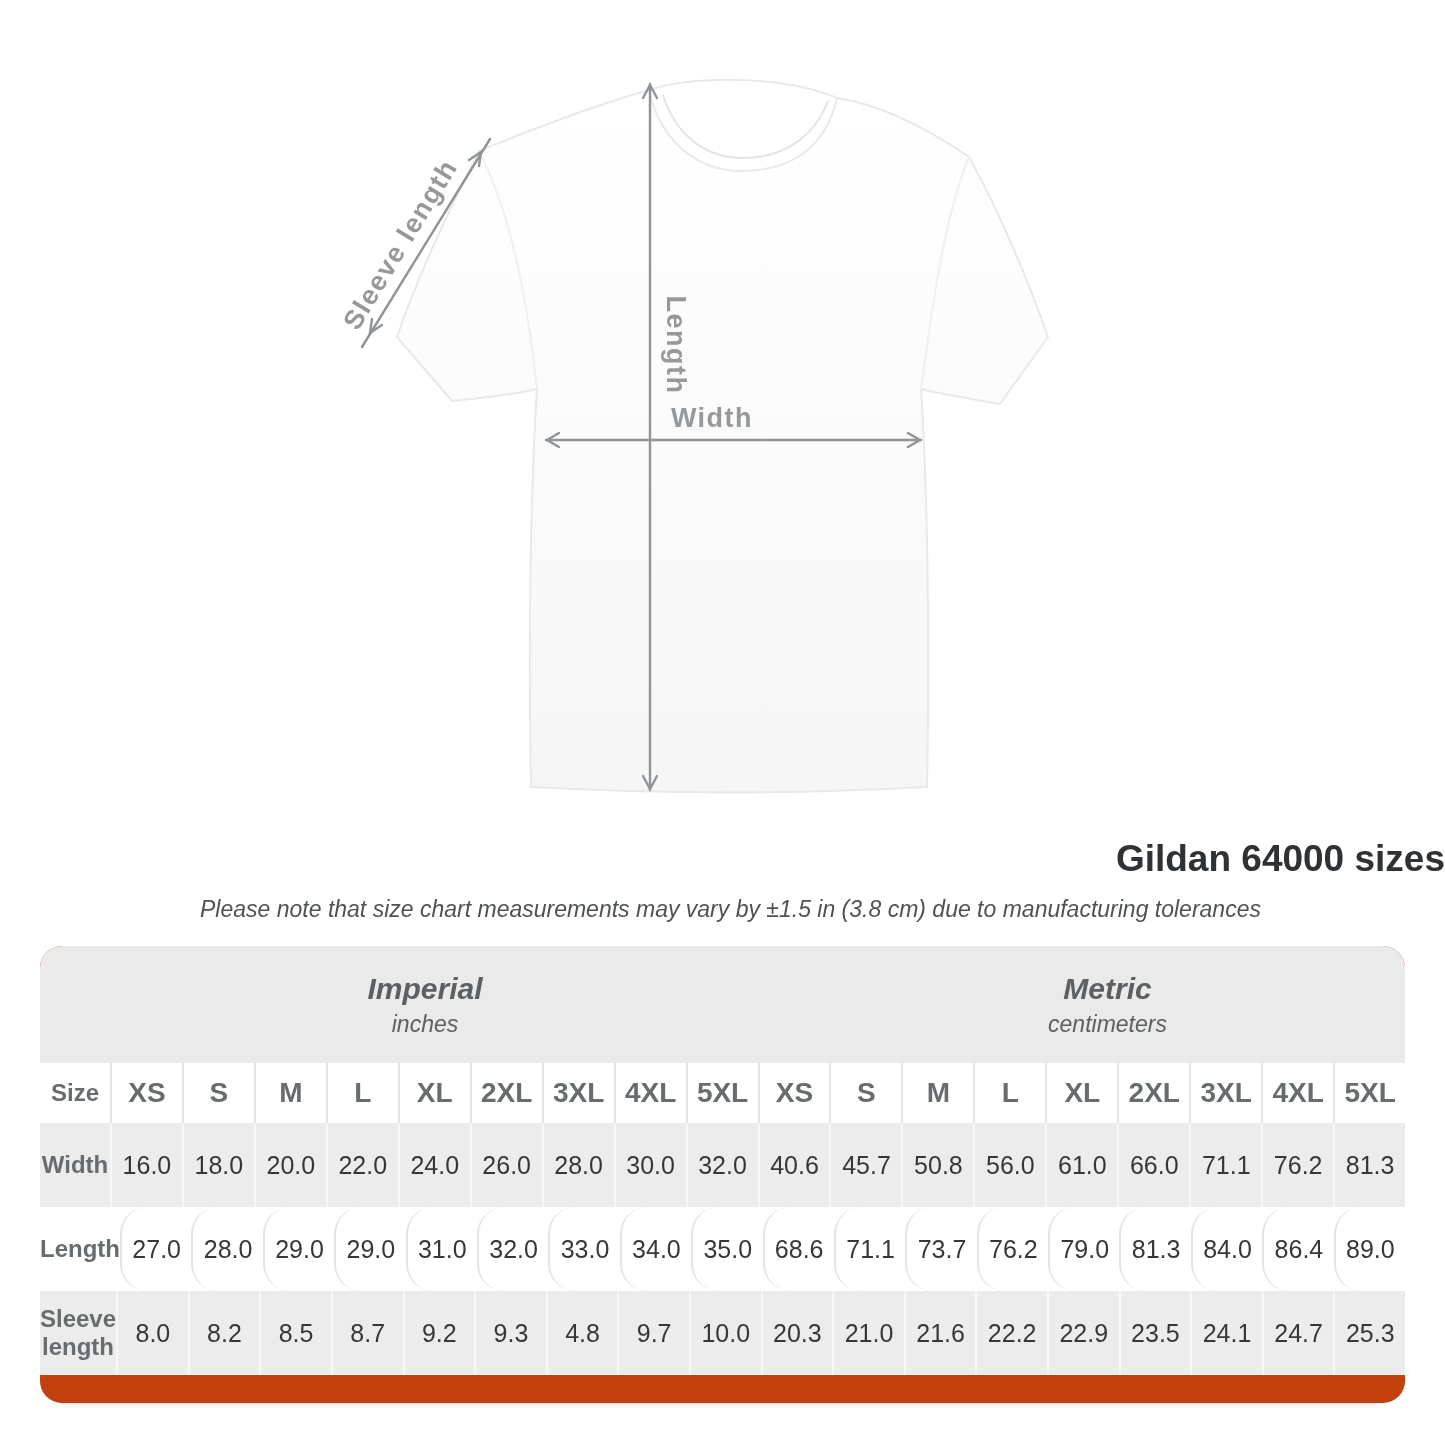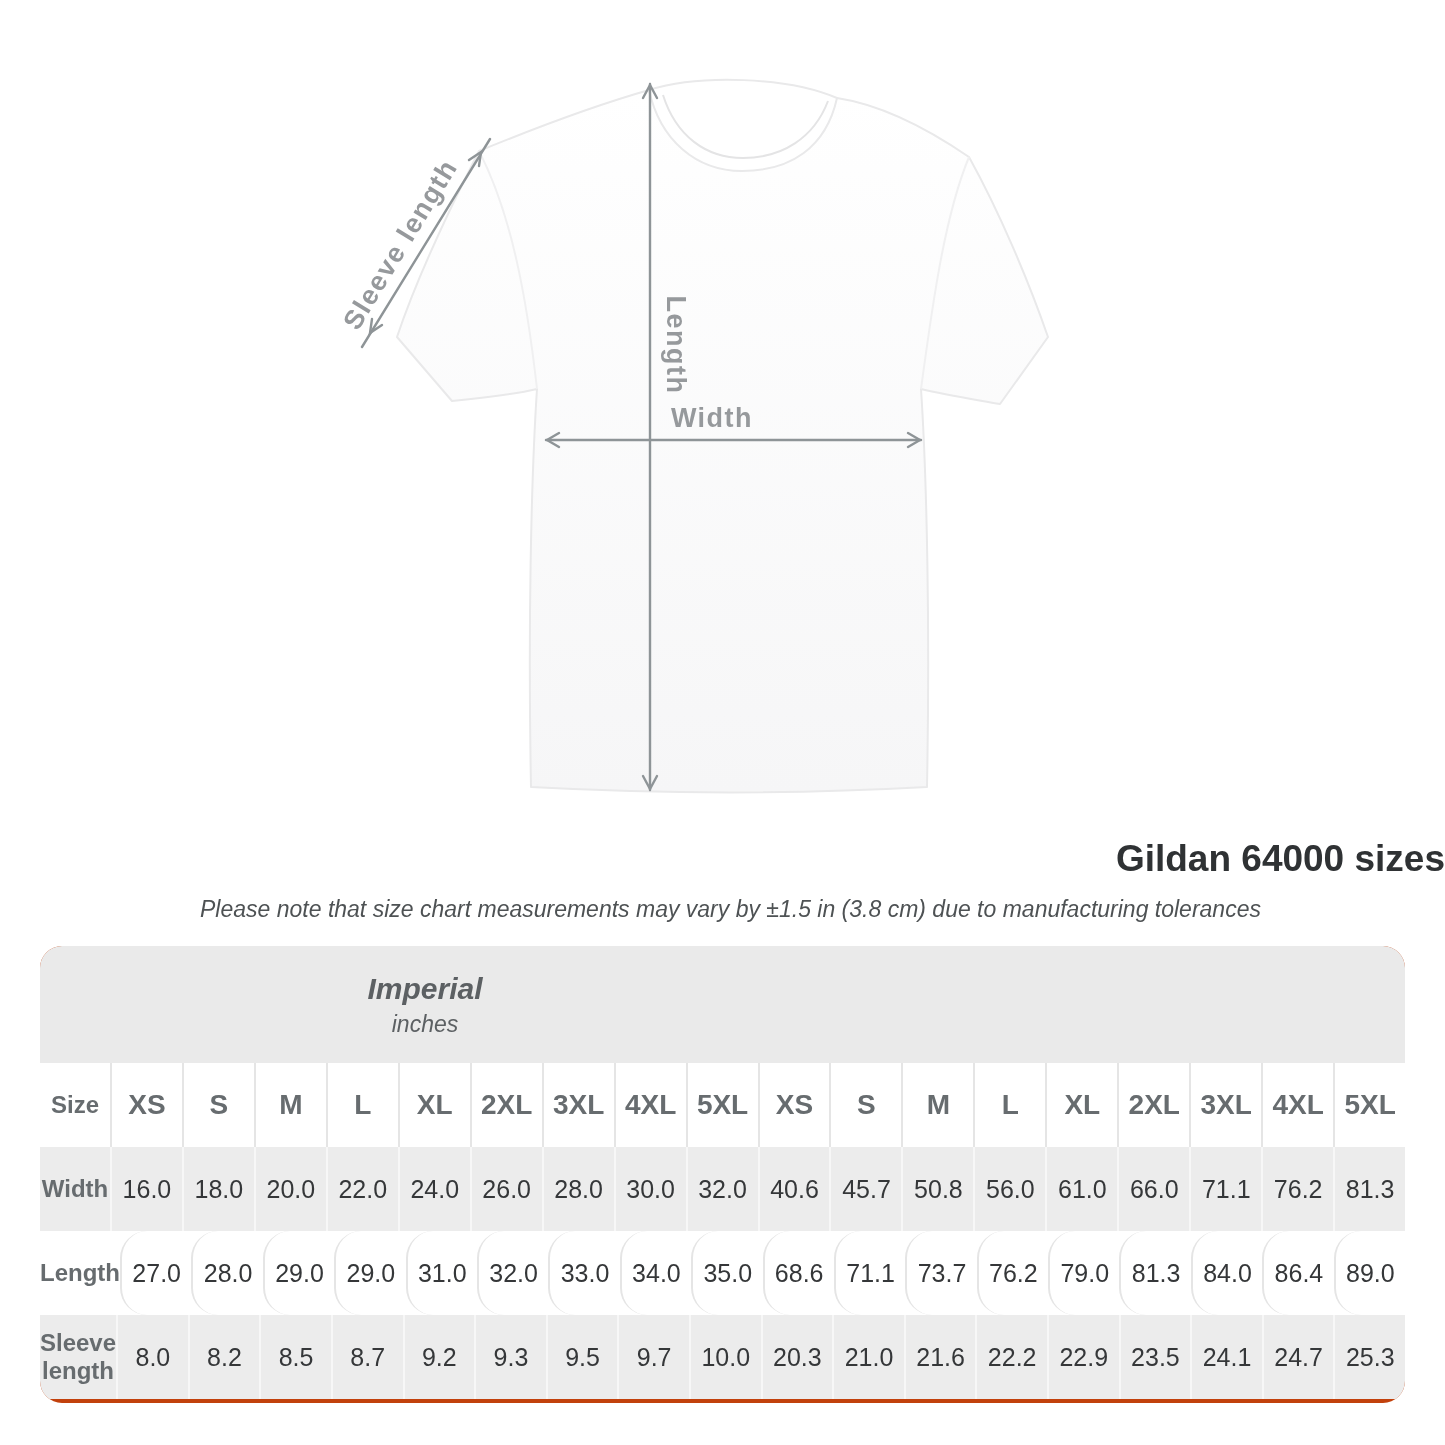--- a/index.html
+++ b/index.html
@@ -26,21 +26,21 @@
   .units-band{display:flex;height:117px;background:#eaeaea;}
   .unit-group{width:770px;display:flex;flex-direction:column;align-items:center;justify-content:center;gap:5px;}
   .unit-group.metric{width:595px;}
   .unit-name{font-size:30px;font-weight:bold;font-style:italic;color:#5c6063;}
   .unit-sub{font-size:23px;font-style:italic;color:#5c6063;text-align:center;}
   .trow{display:flex;}
   .trow .cell{
     flex:1;display:flex;align-items:center;justify-content:center;
     height:100%;box-sizing:border-box;text-align:center;
   }
-  .size-row{height:84px;background:#ffffff;}
+  .size-row{height:60px;background:#ffffff;}
   .row-gray{height:84px;background:#ececec;}
   .row-white{height:84px;background:#ffffff;}
   .label-cell{flex:0 0 175px;font-weight:bold;color:#676c6f;font-size:24px;}
   .size-head{font-weight:bold;color:#676c6f;font-size:28px;}
   .value-cell{font-size:25px;color:#353739;}
   .size-row .cell:not(.label-cell){border-left:2px solid #e5e5e5;}
   .row-white .cell:not(.label-cell){border-left:2px solid #e5e5e5;border-radius:27px;}
   .row-gray .cell:not(.label-cell){border-left:2px solid #f7f7f7;}
   .size-row .metric-start,.row-white .metric-start{border-left-width:5px;}
   .row-gray .metric-start{border-left-width:5px;}
@@ -104,20 +104,24 @@
   </svg>
 
   <h1 class="page-title">Gildan 64000 sizes</h1>
   <p class="tolerance-note">Please note that size chart measurements may vary by ±1.5 in (3.8 cm) due to manufacturing tolerances</p>
 
   <div class="size-table">
     <div class="units-band">
       <div class="unit-group">
         <div class="unit-name">Imperial</div>
         <div class="unit-sub">inches</div>
+      </div>
+      <div class="unit-group metric">
+        <div class="unit-name">Metric</div>
+        <div class="unit-sub">centimeters</div>
       </div>
     </div>
 
     <div class="trow size-row" id="sizeHeaderRow">
       <div class="cell label-cell">Size</div>
     <div class="cell size-head">XS</div>
         <div class="cell size-head">S</div>
         <div class="cell size-head">M</div>
         <div class="cell size-head">L</div>
         <div class="cell size-head">XL</div>
@@ -179,21 +183,21 @@
         <div class="cell value-cell">89.0</div>
       </div>
     <div class="trow row-gray" id="dataRow2">
         <div class="cell label-cell">Sleeve length</div>
         <div class="cell value-cell">8.0</div>
         <div class="cell value-cell">8.2</div>
         <div class="cell value-cell">8.5</div>
         <div class="cell value-cell">8.7</div>
         <div class="cell value-cell">9.2</div>
         <div class="cell value-cell">9.3</div>
-        <div class="cell value-cell">9.5</div>
+        <div class="cell value-cell">4.8</div>
         <div class="cell value-cell">9.7</div>
         <div class="cell value-cell">10.0</div>
         <div class="cell value-cell metric-start">20.3</div>
         <div class="cell value-cell">21.0</div>
         <div class="cell value-cell">21.6</div>
         <div class="cell value-cell">22.2</div>
         <div class="cell value-cell">22.9</div>
         <div class="cell value-cell">23.5</div>
         <div class="cell value-cell">24.1</div>
         <div class="cell value-cell">24.7</div>

